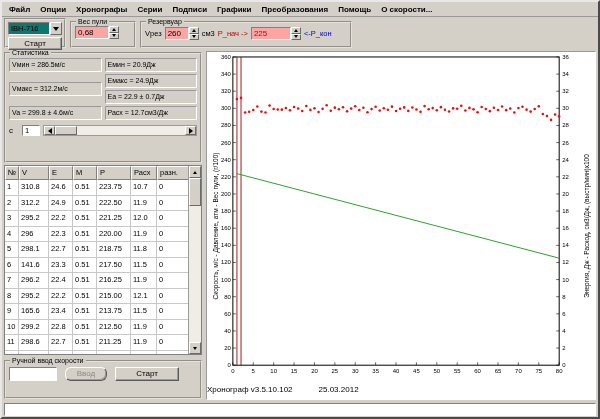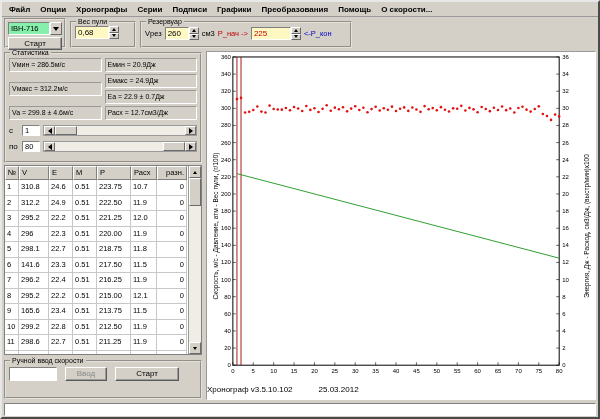--- a/index.html
+++ b/index.html
@@ -14,27 +14,27 @@
   .menubar { display:flex; align-items:center; height:15px; padding-left:2px;
     font-size:8px; border-bottom:1px solid #9a9a9a; flex:0 0 auto; }
   .menu-item { padding:1px 5px; white-space:nowrap; cursor:default;font-weight:bold; }
 
   
   .toolbar { display:flex; align-items:stretch; gap:4px; padding:1px 2px; height:32px; flex:0 0 auto; }
   .gb { border:2px groove #e6e2da; min-inline-size:0; padding:1px 3px 2px 3px; position:relative; }
   .gb legend { font-size:7px; padding:0 2px; margin-left:1px; }
   .device-panel { width:62px; border:2px groove #e6e2da; padding:2px; display:flex; flex-direction:column; gap:2px; }
   .combo { display:flex; height:13px; }
-  .combo-text { flex:1; background:#86efac; border:1px solid; border-color:#808080 #fff #fff #808080; font-size:7.5px; padding:1px 2px; overflow:hidden; }
+  .combo-text { flex:1; background:#0f766e; border:1px solid; border-color:#808080 #fff #fff #808080; font-size:7.5px; padding:1px 2px; overflow:hidden; }
   .combo-btn { width:12px; background:#d4d0c8; border:1px solid; border-color:#fff #6a6a6a #6a6a6a #fff; display:flex; align-items:center; justify-content:center; }
   .btn { background:#d4d0c8; border:1px solid; border-color:#fff #5a5a5a #5a5a5a #fff;
     box-shadow:inset -1px -1px 0 #9a9a9a; font-size:8px; text-align:center; line-height:11px; height:13px; cursor:default; }
-  .btn-disabled { color:#8a8a8a; }
+  .btn-disabled { color:#8a8a8a;border-radius:6px; }
   .spin { display:flex; height:13px; }
-  .spin-value { background:#fef9c3; border:1px solid; border-color:#808080 #fff #fff #808080; font-size:8px; padding:1px 2px; }
+  .spin-value { background:#fca5a5; border:1px solid; border-color:#808080 #fff #fff #808080; font-size:8px; padding:1px 2px; }
   .spin-arrows { width:10px; display:flex; flex-direction:column; }
   .spin-up,.spin-down { flex:1; background:#d4d0c8; border:1px solid; border-color:#fff #6a6a6a #6a6a6a #fff; display:flex; align-items:center; justify-content:center; }
   .res-row { display:flex; align-items:center; gap:3px; height:15px; }
   .lbl { font-size:7.5px; white-space:nowrap; }
   .red { color:#c00000; }
   .blue { color:#0000c0; }
 
   
   .tri-down  { width:0;height:0;border-left:3px solid transparent;border-right:3px solid transparent;border-top:4px solid #000; }
   .tri-up-s  { width:0;height:0;border-left:2px solid transparent;border-right:2px solid transparent;border-bottom:3px solid #000; }
@@ -59,21 +59,21 @@
   .hs-track { flex:1; display:flex; }
   .hs-thumb { width:22px; background:#d4d0c8; border:1px solid; border-color:#fff #6a6a6a #6a6a6a #fff; }
   .hs-thumb.at-end { margin-left:auto; }
 
   .table-wrap { margin-top:2px; height:190px; display:flex; border:1px solid #808080; background:#fff; overflow:hidden; }
   .grid { flex:1; overflow:hidden; }
   .grid-header { display:flex; height:14px; }
   .gh-cell { background:#d4d0c8; border:1px solid; border-color:#fff #808080 #808080 #fff; font-size:7.5px; padding:1px 2px; flex:0 0 auto; overflow:hidden; }
   .grid-row { display:flex; height:15.5px; }
   .g-cell { border-right:1px solid #c8c8c8; border-bottom:1px solid #c8c8c8; font-size:7.5px; padding:2px 2px 0 2px; flex:0 0 auto; overflow:hidden; white-space:nowrap; }
-  .c0{width:14px;} .c1{width:30px;} .c2{width:24px;} .c3{width:24px;} .c4{width:34px;} .c5{width:26px;} .c6{width:30px;text-align:right;}
+  .c0{width:14px;} .c1{width:30px;} .c2{width:24px;} .c3{width:24px;} .c4{width:34px;} .c5{width:26px;} .c6{width:42px;}
   .vscroll { width:13px; display:flex; flex-direction:column; background:#efede6; border-left:1px solid #9a9a9a; flex:0 0 auto; }
   .vs-btn { height:12px; background:#d4d0c8; border:1px solid; border-color:#fff #6a6a6a #6a6a6a #fff; display:flex; align-items:center; justify-content:center; flex:0 0 auto; }
   .vs-track { flex:1; }
   .vs-thumb { height:28px; background:#d4d0c8; border:1px solid; border-color:#fff #6a6a6a #6a6a6a #fff; }
 
   .manual-gb { margin-top:2px; height:42px; }
   .manual-row { display:flex; align-items:center; gap:8px; margin-top:2px; }
   .txt { width:48px; height:14px; background:#fff; border:1px solid; border-color:#808080 #fff #fff #808080; font-size:8px; font-family:"Liberation Sans",sans-serif; padding:1px 2px; }
   .manual-row .btn { height:14px; line-height:12px; }
   .w-enter { width:42px; }
@@ -189,35 +189,20 @@
         </div>
         <div class="range-row">
           <span class="range-label">с</span>
           <span class="range-value">1</span>
           <div class="hscroll">
             <div class="hs-btn">
                 <i class="tri-left"></i>
               </div>
             <div class="hs-track">
                 <div class="hs-thumb"></div>
-              </div>
-            <div class="hs-btn">
-                <i class="tri-right"></i>
-              </div>
-          </div>
-        </div>
-        <div class="range-row">
-          <span class="range-label">по</span>
-          <span class="range-value">80</span>
-          <div class="hscroll">
-            <div class="hs-btn">
-                <i class="tri-left"></i>
-              </div>
-            <div class="hs-track">
-                <div class="hs-thumb at-end"></div>
               </div>
             <div class="hs-btn">
                 <i class="tri-right"></i>
               </div>
           </div>
         </div>
       </fieldset>
 
       <div class="table-wrap">
         <div class="grid">

